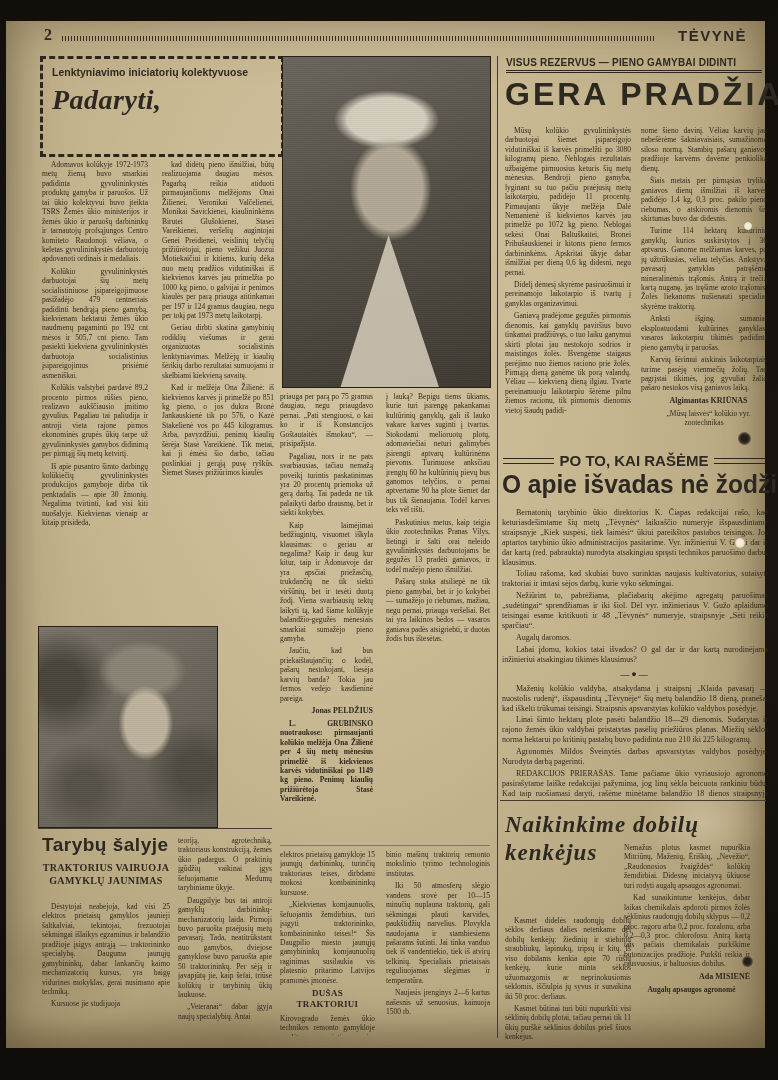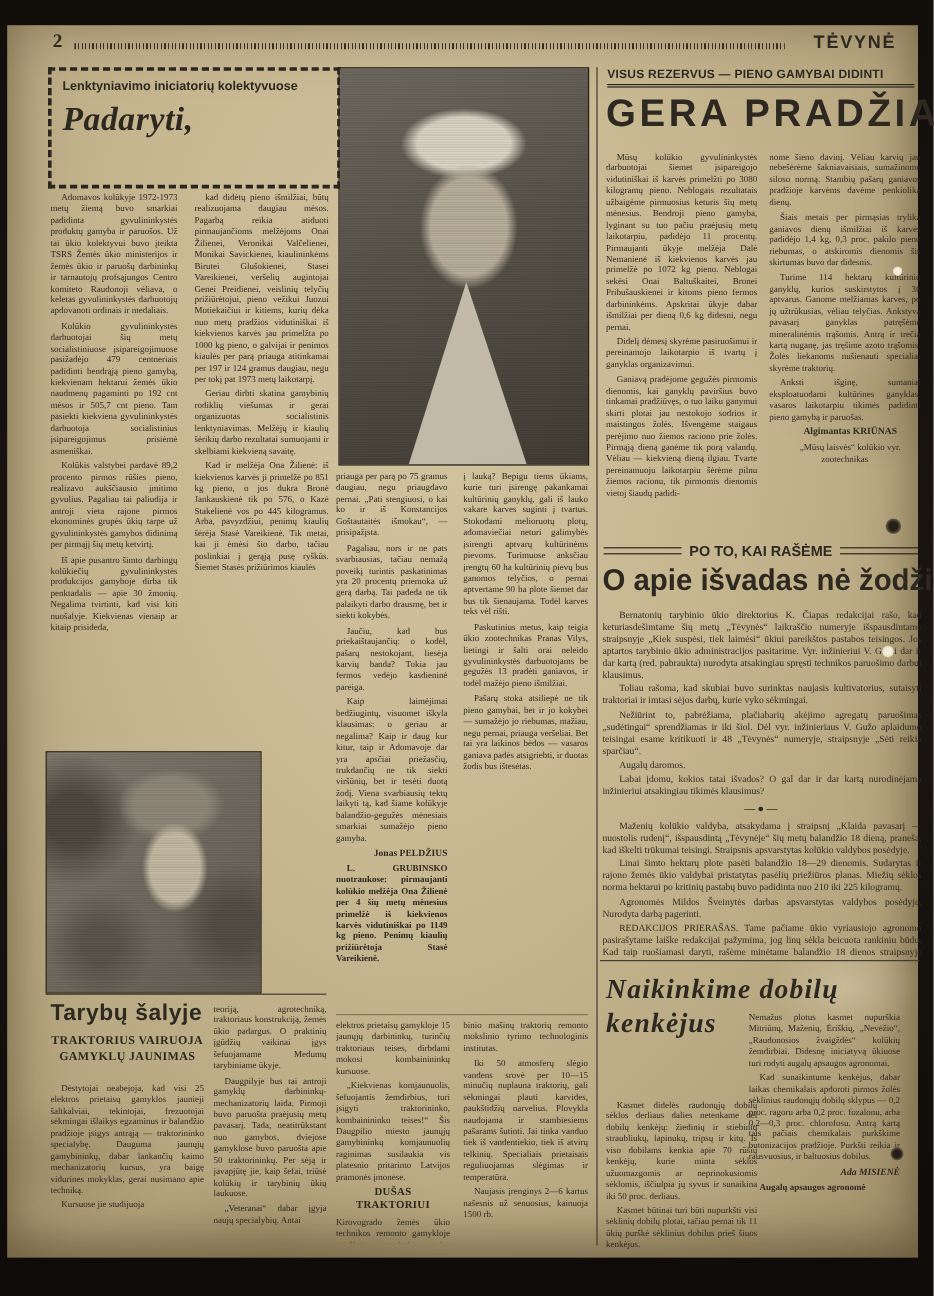--- a/index.html
+++ b/index.html
@@ -53,21 +53,21 @@
 
   .vrule{width:1px;background:#433c30;}
   .hrule{height:1px;background:#433c30;}
 
   .r-kicker{font-family:"Liberation Sans",sans-serif;font-weight:bold;font-size:10px;letter-spacing:.2px;
             border-bottom:3px double #2b261f;padding-bottom:2px;}
   .r-headline{font-family:"Liberation Sans",sans-serif;font-weight:bold;font-size:32px;letter-spacing:3px;white-space:nowrap;}
 
   .poto{display:flex;align-items:center;gap:6px;}
   .poto .dline{flex:1;height:4px;border-top:1px solid #2b261f;border-bottom:1px solid #2b261f;}
-  .poto .label{font-family:"Liberation Sans",sans-serif;font-weight:bold;font-size:12px;white-space:nowrap;}
+  .poto .label{font-family:"Liberation Sans",sans-serif;font-weight:bold;font-size:15px;white-space:nowrap;}
   .isv-headline{font-family:"Liberation Sans",sans-serif;font-weight:bold;font-size:25px;white-space:nowrap;
             transform:scaleX(.98);transform-origin:left;}
   .isv-text{font-size:8px;line-height:1.24;text-align:justify;overflow:hidden;}
   .isv-text p{margin:0 0 2px;text-indent:14px;}
   .sep{text-align:center;font-weight:bold;font-size:9px;margin:4px 0;letter-spacing:2px;}
 
   .dob-headline{font-style:italic;font-weight:bold;font-size:23px;line-height:1.15;letter-spacing:1px;white-space:nowrap;}
   .taryb-title{font-family:"Liberation Sans",sans-serif;font-weight:bold;font-size:19px;letter-spacing:.5px;}
   .taryb-sub{font-weight:bold;font-size:10px;text-align:center;line-height:1.25;letter-spacing:.3px;}
   .subhead-small{font-weight:bold;font-size:9px;text-align:center;letter-spacing:.3px;margin:3px 0;}
@@ -106,22 +106,22 @@
   <div class="plist">
       <p>kad didėtų pieno išmilžiai, būtų realizuojama daugiau mėsos. Pagarbą reikia atiduoti pirmaujančioms melžėjoms Onai Žilienei, Veronikai Valčelienei, Monikai Savickienei, kiaulininkėms Birutei Glušokienei, Stasei Vareikienei, veršelių augintojai Genei Preidienei, veislinių telyčių prižiūrėtojui, pieno vežikui Juozui Motiekaičiui ir kitiems, kurių dėka nuo metų pradžios vidutiniškai iš kiekvienos karvės jau primelžta po 1000 kg pieno, o galvijai ir penimos kiaulės per parą priauga atitinkamai per 197 ir 124 gramus daugiau, negu per tokį pat 1973 metų laikotarpį.</p>
       <p>Geriau dirbti skatina gamybinių rodiklių viešumas ir gerai organizuotas socialistinis lenktyniavimas. Melžėjų ir kiaulių šėrikių darbo rezultatai sumuojami ir skelbiami kiekvieną savaitę.</p>
       <p>Kad ir melžėja Ona Žilienė: iš kiekvienos karvės ji primelžė po 851 kg pieno, o jos dukra Bronė Jankauskienė tik po 576, o Kazė Stakelienė vos po 445 kilogramus. Arba, pavyzdžiui, penimų kiaulių šėrėja Stasė Vareikienė. Tik metai, kai ji ėmėsi šio darbo, tačiau poslinkiai į gerąją pusę ryškūs. Šiemet Stasės prižiūrimos kiaulės</p>
     </div>
 </div>
 <div class="abs ink bodycol cont" style="left:280px;top:392px;width:93px;height:452px;">
   <div class="plist">
       <p>priauga per parą po 75 gramus daugiau, negu priaugdavo pernai. „Pati stengiuosi, o kai ko ir iš Konstancijos Goštautaitės išmokau“, — prisipažįsta.</p>
       <p>Pagaliau, nors ir ne pats svarbiausias, tačiau nemažą poveikį turintis paskatinimas yra 20 procentų priemoka už gerą darbą. Tai padeda ne tik palaikyti darbo drausmę, bet ir siekti kokybės.</p>
+      <p>Kaip laimėjimai bedžiugintų, visuomet iškyla klausimas: o geriau ar negalima? Kaip ir daug kur kitur, taip ir Adomavoje dar yra apsčiai priežasčių, trukdančių ne tik siekti viršūnių, bet ir tesėti duotą žodį. Viena svarbiausių tektų laikyti tą, kad šiame kolūkyje balandžio-gegužės mėnesiais smarkiai sumažėjo pieno gamyba.</p>
       <p>Jaučiu, kad bus priekaištaujančių: o kodėl, pašarų nestokojant, liesėja karvių banda? Tokia jau fermos vedėjo kasdieninė pareiga.</p>
-      <p>Kaip laimėjimai bedžiugintų, visuomet iškyla klausimas: o geriau ar negalima? Kaip ir daug kur kitur, taip ir Adomavoje dar yra apsčiai priežasčių, trukdančių ne tik siekti viršūnių, bet ir tesėti duotą žodį. Viena svarbiausių tektų laikyti tą, kad šiame kolūkyje balandžio-gegužės mėnesiais smarkiai sumažėjo pieno gamyba.</p>
     </div>
   <p class="byline">Jonas PELDŽIUS</p>
   <p class="caption">L. GRUBINSKO nuotraukose: pirmaujanti kolūkio melžėja Ona Žilienė per 4 šių metų mėnesius primelžė iš kiekvienos karvės vidutiniškai po 1149 kg pieno. Penimų kiaulių prižiūrėtoja Stasė Vareikienė.</p>
 </div>
 <div class="abs ink bodycol cont" style="left:386px;top:392px;width:104px;height:452px;">
   <div class="plist">
       <p>į lauką? Bepigu tiems ūkiams, kurie turi įsirengę pakankamai kultūrinių ganyklų, gali iš lauko vakare karves suginti į tvartus. Stokodami melioruotų plotų, adomaviečiai neturi galimybės įsirengti aptvarų kultūrinėms pievoms. Turimuose anksčiau įrengtų 60 ha kultūrinių pievų bus ganomos telyčios, o pernai aptvertame 90 ha plote šiemet dar bus tik šienaujama. Todėl karves teks vėl rišti.</p>
       <p>Paskutinius metus, kaip teigia ūkio zootechnikas Pranas Vilys, lietingi ir šalti orai neleido gyvulininkystės darbuotojams be gegužės 13 pradėti ganiavos, ir todėl mažėjo pieno išmilžiai.</p>
       <p>Pašarų stoka atsiliepė ne tik pieno gamybai, bet ir jo kokybei — sumažėjo jo riebumas, mažiau, negu pernai, priauga veršeliai. Bet tai yra laikinos bėdos — vasaros ganiava padės atsigriebti, ir duotas žodis bus ištesėtas.</p>
     </div>
@@ -137,20 +137,21 @@
       <p>Didelį dėmesį skyrėme pasiruošimui ir pereinamojo laikotarpio iš tvartų į ganyklas organizavimui.</p>
       <p>Ganiavą pradėjome gegužės pirmomis dienomis, kai ganyklų paviršius buvo tinkamai pradžiūvęs, o tuo laiku ganymui skirti plotai jau nestokojo sodrios ir maistingos žolės. Išvengėme staigaus perėjimo nuo žiemos raciono prie žolės. Pirmąją dieną ganėme tik porą valandų. Vėliau — kiekvieną dieną ilgiau. Tvarte pereinamuoju laikotarpiu šėrėme pilnu žiemos racionu, tik pirmomis dienomis vietoj šiaudų padidi-</p>
     </div>
 </div>
 <div class="abs ink bodycol cont" style="left:641px;top:126px;width:126px;height:300px;">
   <div class="plist">
       <p>nome šieno davinį. Vėliau karvių jau nebešėrėme šakniavaisiais, sumažinome siloso normą. Stambių pašarų ganiavos pradžioje karvėms davėme penkiolika dienų.</p>
       <p>Šiais metais per pirmąsias trylika ganiavos dienų išmilžiai iš karvės padidėjo 1,4 kg, 0,3 proc. pakilo pieno riebumas, o atskiromis dienomis šis skirtumas buvo dar didesnis.</p>
       <p>Turime 114 hektarų kultūrinių ganyklų, kurios suskirstytos į 36 aptvarus. Ganome melžiamas karves, po jų užtrūkusias, vėliau telyčias. Ankstyvą pavasarį ganyklas patręšėme mineralinėmis trąšomis. Antrą ir trečią kartą nuganę, jas tręšime azoto trąšomis. Žolės liekanoms nušienauti specialiai skyrėme traktorių.</p>
       <p>Anksti išginę, sumaniai eksploatuodami kultūrines ganyklas, vasaros laikotarpiu tikimės padidinti pieno gamybą ir paruošas.</p>
+      <p>Karvių šėrimui atskirais laikotarpiais turime pasėję vienmečių žolių. Tad pagrįstai tikimės, jog gyvuliai žalio pašaro nestokos visą ganiavos laiką.</p>
     </div>
   <p class="byline" style="text-align:center;">Algimantas KRIŪNAS</p>
   <p class="byrole">„Mūsų laisvės“ kolūkio vyr. zootechnikas</p>
 </div>
 
 <div class="abs ink poto" style="left:503px;top:452px;width:262px;">
   <div class="dline"></div>
   <div class="label">PO TO, KAI RAŠĖME</div>
   <div class="dline"></div>
 </div>
@@ -179,22 +180,22 @@
   <div class="plist">
       <p>Kasmet didelės raudonųjų dobilų sėklos derliaus dalies netenkame dėl dobilų kenkėjų: žiedinių ir stiebinių straubliukų, lapinukų, tripsų ir kitų. Iš viso dobilams kenkia apie 70 rūšių kenkėjų, kurie minta sėklos užuomazgomis ar neprinokusiomis sėklomis, iščiulpia jų syvus ir sunaikina iki 50 proc. derliaus.</p>
       <p>Kasmet būtinai turi būti nupurkšti visi sėklinių dobilų plotai, tačiau pernai tik 11 ūkių purškė sėklinius dobilus prieš šiuos kenkėjus.</p>
     </div>
 </div>
 <div class="abs ink bodycol cont" style="left:624px;top:843px;width:126px;height:196px;">
   <div class="plist">
       <p>Nemažus plotus kasmet nupurškia Mitriūnų, Maženių, Ėriškių, „Nevėžio“, „Raudonosios žvaigždės“ kolūkių žemdirbiai. Didesnę iniciatyvą ūkiuose turi rodyti augalų apsaugos agronomai.</p>
       <p>Kad sunaikintume kenkėjus, dabar laikas chemikalais apdoroti pirmos žolės sėklinius raudonųjų dobilų sklypus — 0,2 proc. ragoru arba 0,2 proc. fozalonu, arba 0,2—0,3 proc. chlorofosu. Antrą kartą tais pačiais chemikalais purkškime butonizacijos pradžioje. Purkšti reikia ir rausvuosius, ir baltuosius dobilus.</p>
     </div>
-  <p class="byline" style="font-style:italic;">Ada MISIENĖ</p>
-  <p class="caption" style="text-align:left;">Augalų apsaugos agronomė</p>
+  <p class="byline" style="">Ada MISIENĖ</p>
+  <p class="caption" style="text-align:center;">Augalų apsaugos agronomė</p>
 </div>
 
 <div class="abs hrule" style="left:38px;top:828px;width:234px;"></div>
 <div class="abs ink taryb-title" style="left:42px;top:834px;">Tarybų šalyje</div>
 <div class="abs ink taryb-sub" style="left:42px;top:862px;width:128px;">TRAKTORIUS VAIRUOJA GAMYKLŲ JAUNIMAS</div>
 <div class="abs ink bodycol" style="left:42px;top:902px;width:128px;height:132px;">
   <div class="plist">
       <p>Dėstytojai neabejoja, kad visi 25 elektros prietaisų gamyklos jaunieji šaltkalviai, tekintojai, frezuotojai sėkmingai išlaikys egzaminus ir balandžio pradžioje įsigys antrąją — traktorininko specialybę. Dauguma jaunųjų gamybininkų, dabar lankančių kaimo mechanizatorių kursus, yra baigę vidurines mokyklas, gerai nusimano apie techniką.</p>
       <p>Kursuose jie studijuoja</p>
     </div>

